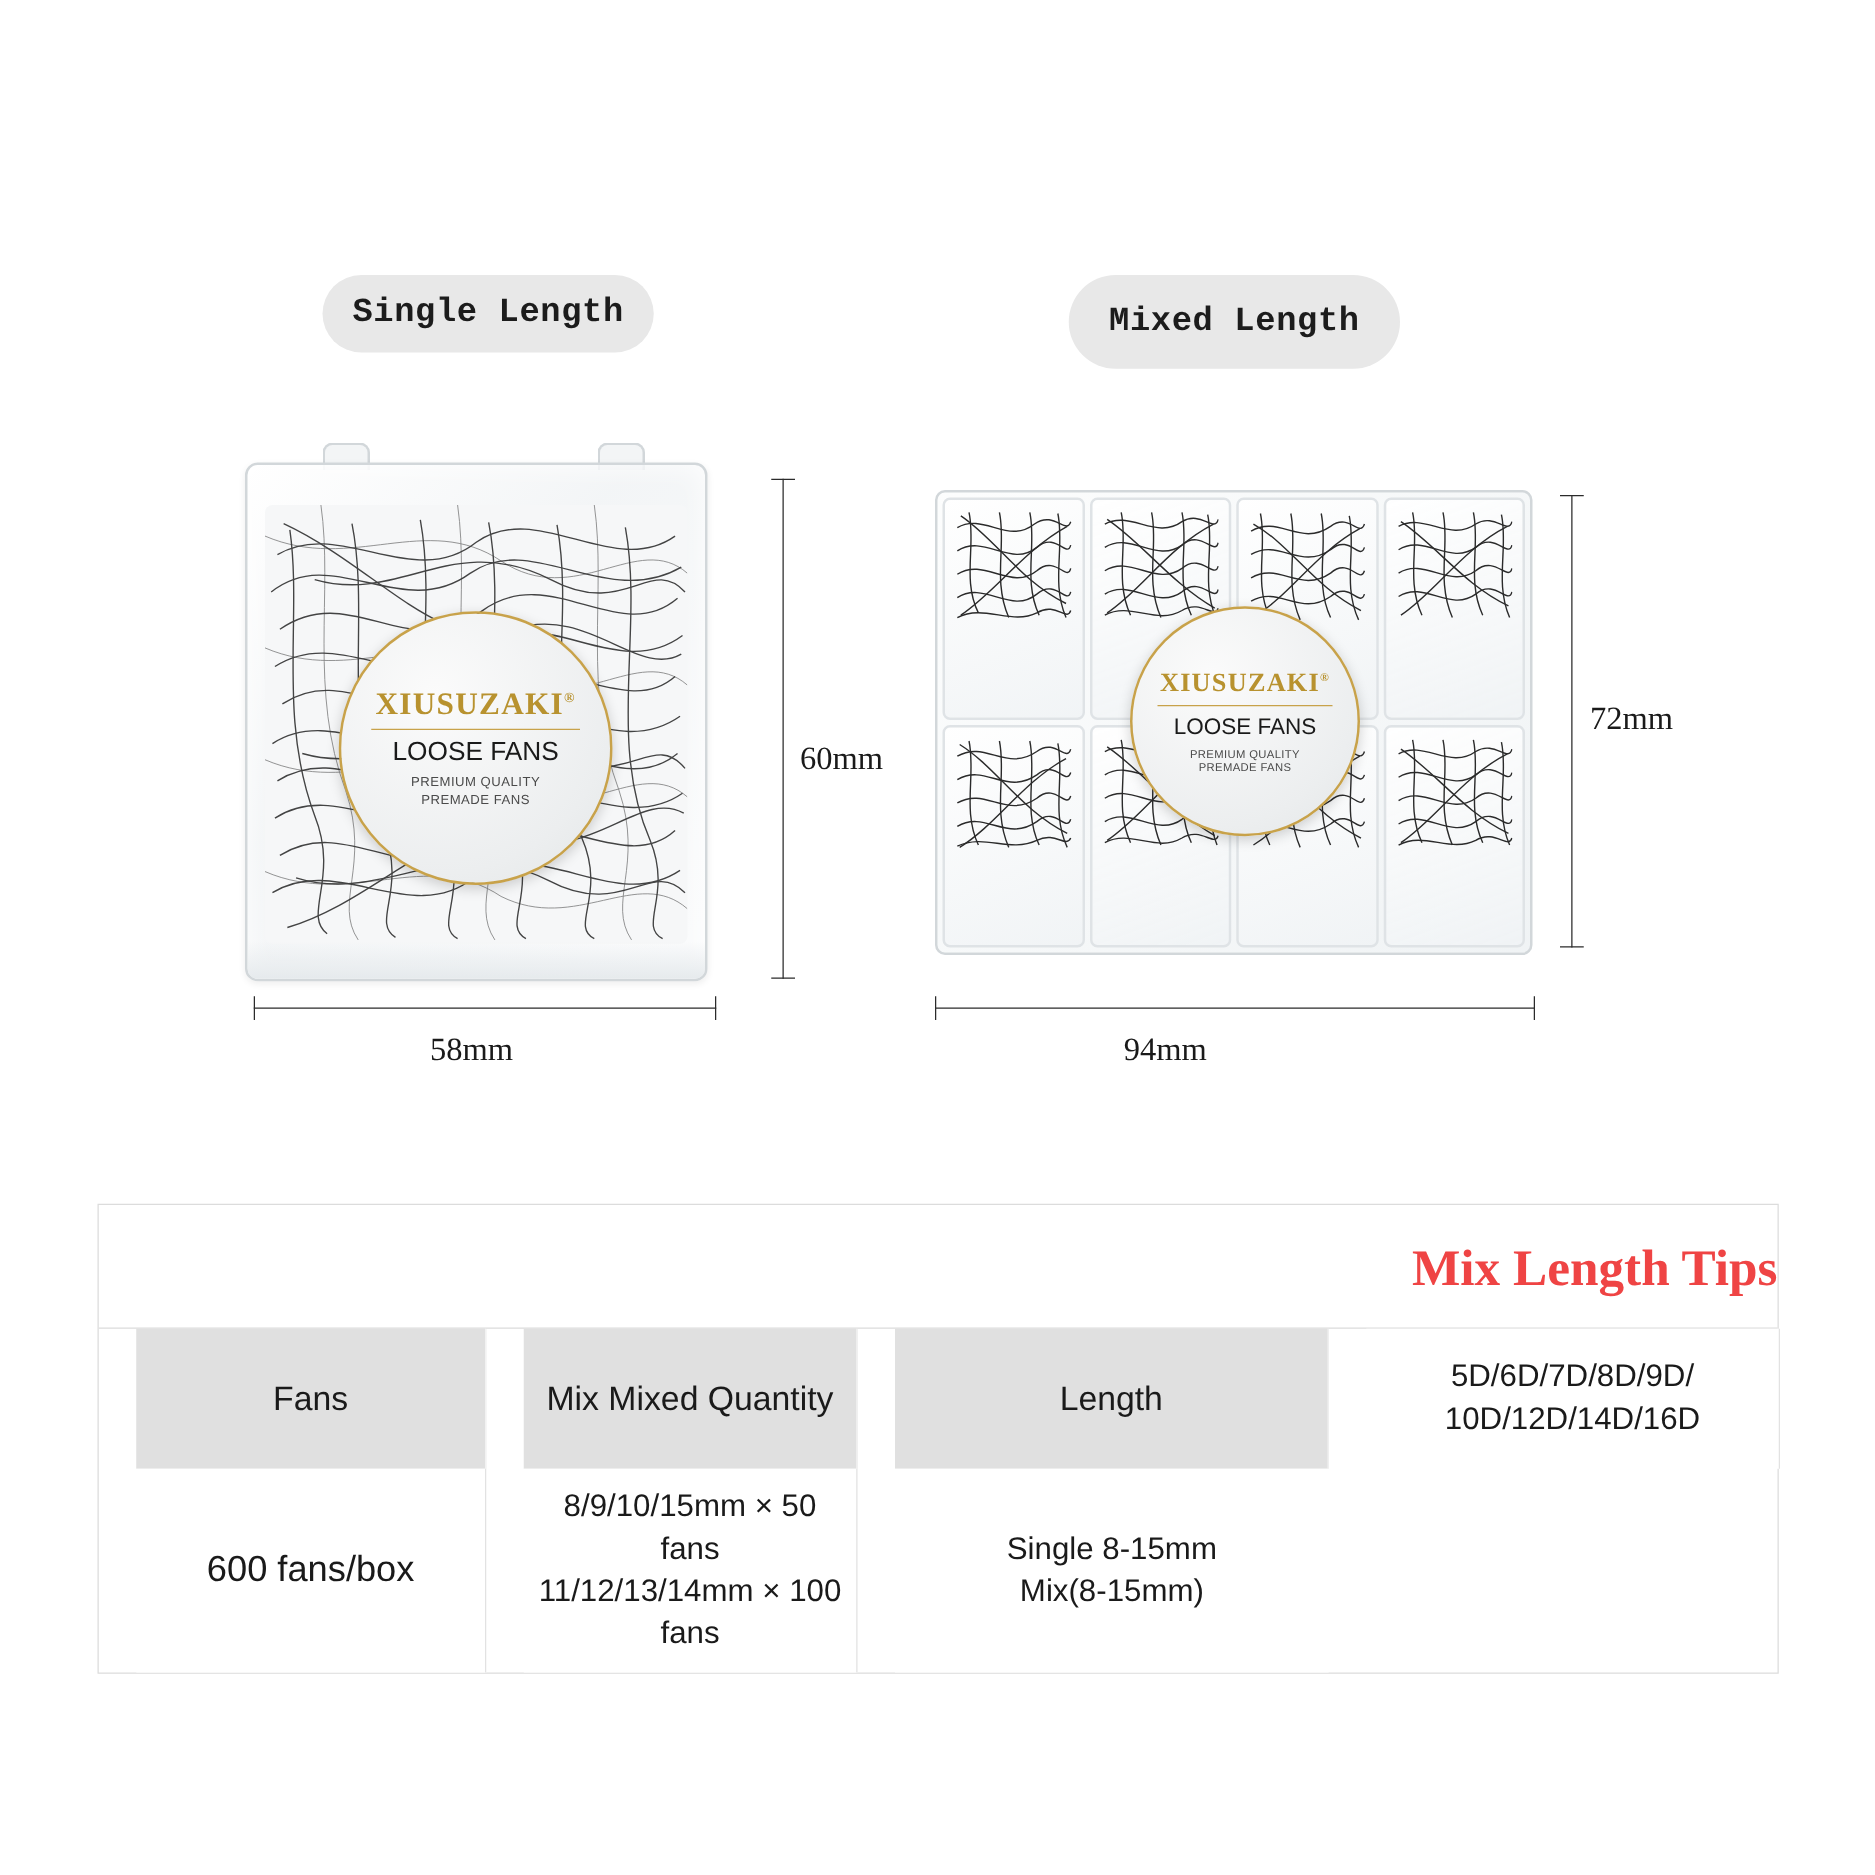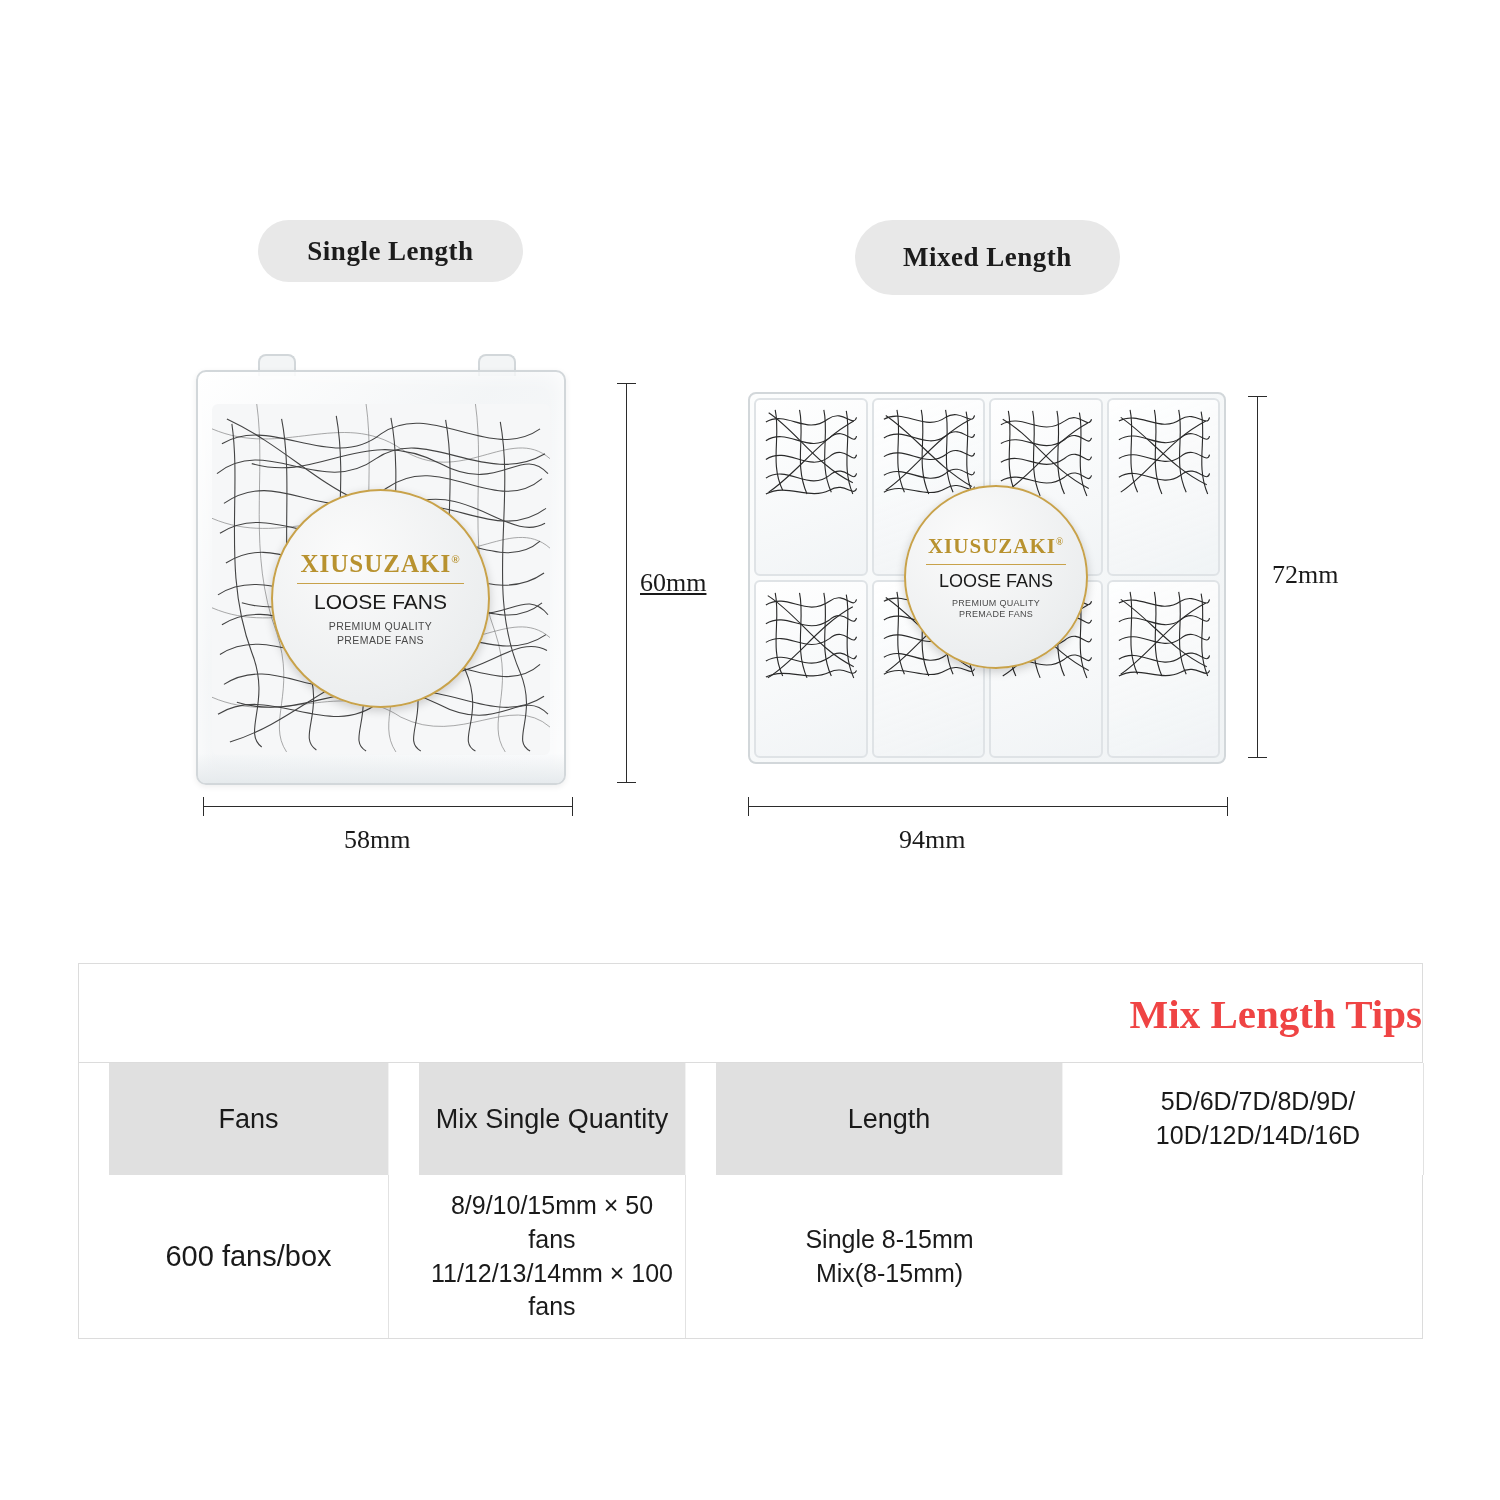--- a/index.html
+++ b/index.html
@@ -17,21 +17,21 @@
   }
 
   
   .pill {
     position: absolute;
     background: #e8e8e8;
     border-radius: 40px;
     display: flex;
     align-items: center;
     justify-content: center;
-    font-family: Liberation Serif, serif;
+    font-family: Liberation Mono, monospace;
     font-weight: bold;
     font-size: 27px;
     letter-spacing: 0.5px;
     color: #1c1c1c;
   }
   #pill-single { left: 258px; top: 220px; width: 265px; height: 62px; }
   #pill-mixed  { left: 855px; top: 220px; width: 265px; height: 75px; }
 
   
   .product-area { position: absolute; }
@@ -193,21 +193,21 @@
 
   .dim-label {
     position: absolute;
     font-family: "Liberation Serif", serif;
     font-size: 26px;
     color: #1a1a1a;
     white-space: nowrap;
   }
 
   #dimv-single { left: 626px; top: 383px; height: 400px; }
-  #dimv-single-label { left: 640px; top: 568px; text-decoration: underline; }
+  #dimv-single-label { left: 640px; top: 592px; }
   #dimh-single { left: 203px; top: 806px; width: 370px; }
   #dimh-single-label { left: 344px; top: 825px; }
 
   #dimv-mixed { left: 1257px; top: 396px; height: 362px; }
   #dimv-mixed-label { left: 1272px; top: 560px; }
   #dimh-mixed { left: 748px; top: 806px; width: 480px; }
   #dimh-mixed-label { left: 899px; top: 825px; }
 
   
   #tips-table {
@@ -486,21 +486,21 @@
 
 <div class="dim-v" id="dimv-mixed"></div>
 <div class="dim-label" id="dimv-mixed-label">72mm</div>
 <div class="dim-h" id="dimh-mixed"></div>
 <div class="dim-label" id="dimh-mixed-label">94mm</div>
 
 <div id="tips-table">
   <div class="table-title">Mix Length Tips</div>
   <div class="table-grid">
     <div class="th">Fans</div>
-    <div class="th">Mix Single Quantity</div>
+    <div class="th">Mix Mixed Quantity</div>
     <div class="th">Length</div>
 
     <div class="td">
       <span class="line">5D/6D/7D/8D/9D/</span>
       <span class="line">10D/12D/14D/16D</span>
     </div>
     <div class="td big">
       <span class="line">600 fans/box</span>
     </div>
     <div class="td">

